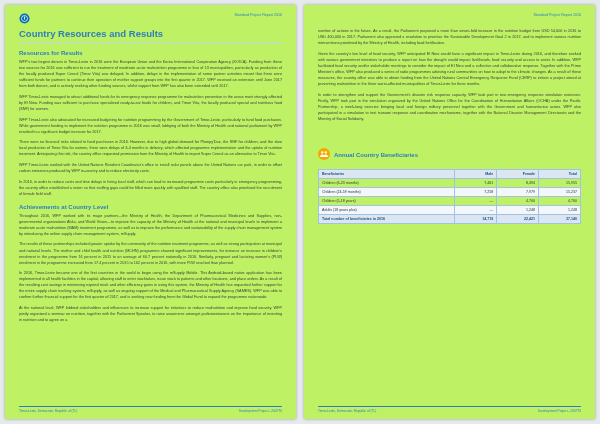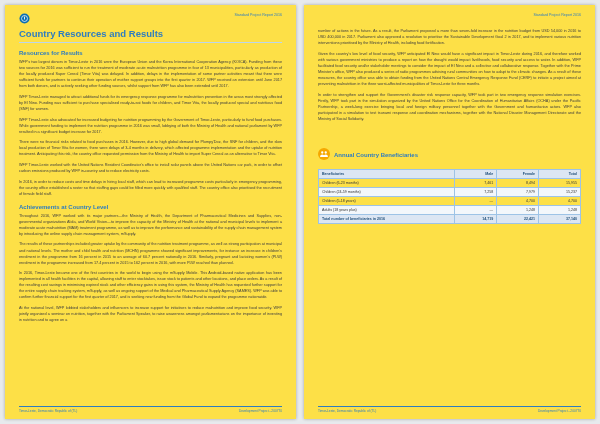--- a/index.html
+++ b/index.html
@@ -1,19 +1,19 @@
 <!DOCTYPE html>
 <html><head>
 <meta charset="utf-8">
 <style>
   * { margin:0; padding:0; box-sizing:border-box; }
   html,body { width:600px; height:424px; }
   body { background:#e7eaed; font-family:"Liberation Sans", sans-serif; overflow:hidden; }
   .spread { display:flex; gap:8px; padding:5px; height:414px; }
-  .page { position:relative; width:291px; height:414px; background:#fde047;
+  .page { position:relative; width:291px; height:414px; background:#bef264;
           box-shadow:0 0 3px rgba(0,0,0,.3); padding:8px 14px 4px; overflow:hidden; }
   .page-header { display:flex; justify-content:space-between; align-items:flex-start;
                  height:12px; margin-bottom:3px; }
   .page-header .spacer { width:12px; }
   .header-right { color:#2f7dbf; font-size:3.6px; margin-left:auto; }
   .logo svg { display:block; }
   .title { font-size:9.5px; font-weight:bold; color:#2f7dbf;
            padding-bottom:3px; border-bottom:0.5px solid #bcd6ec; margin-bottom:6px; }
   .section { font-size:6px; font-weight:bold; color:#2f7dbf; margin:7px 0 3px; }
   .body { font-size:3.8px; line-height:1.6; color:#3d3d3d; text-align:justify; margin-bottom:4.5px; }

